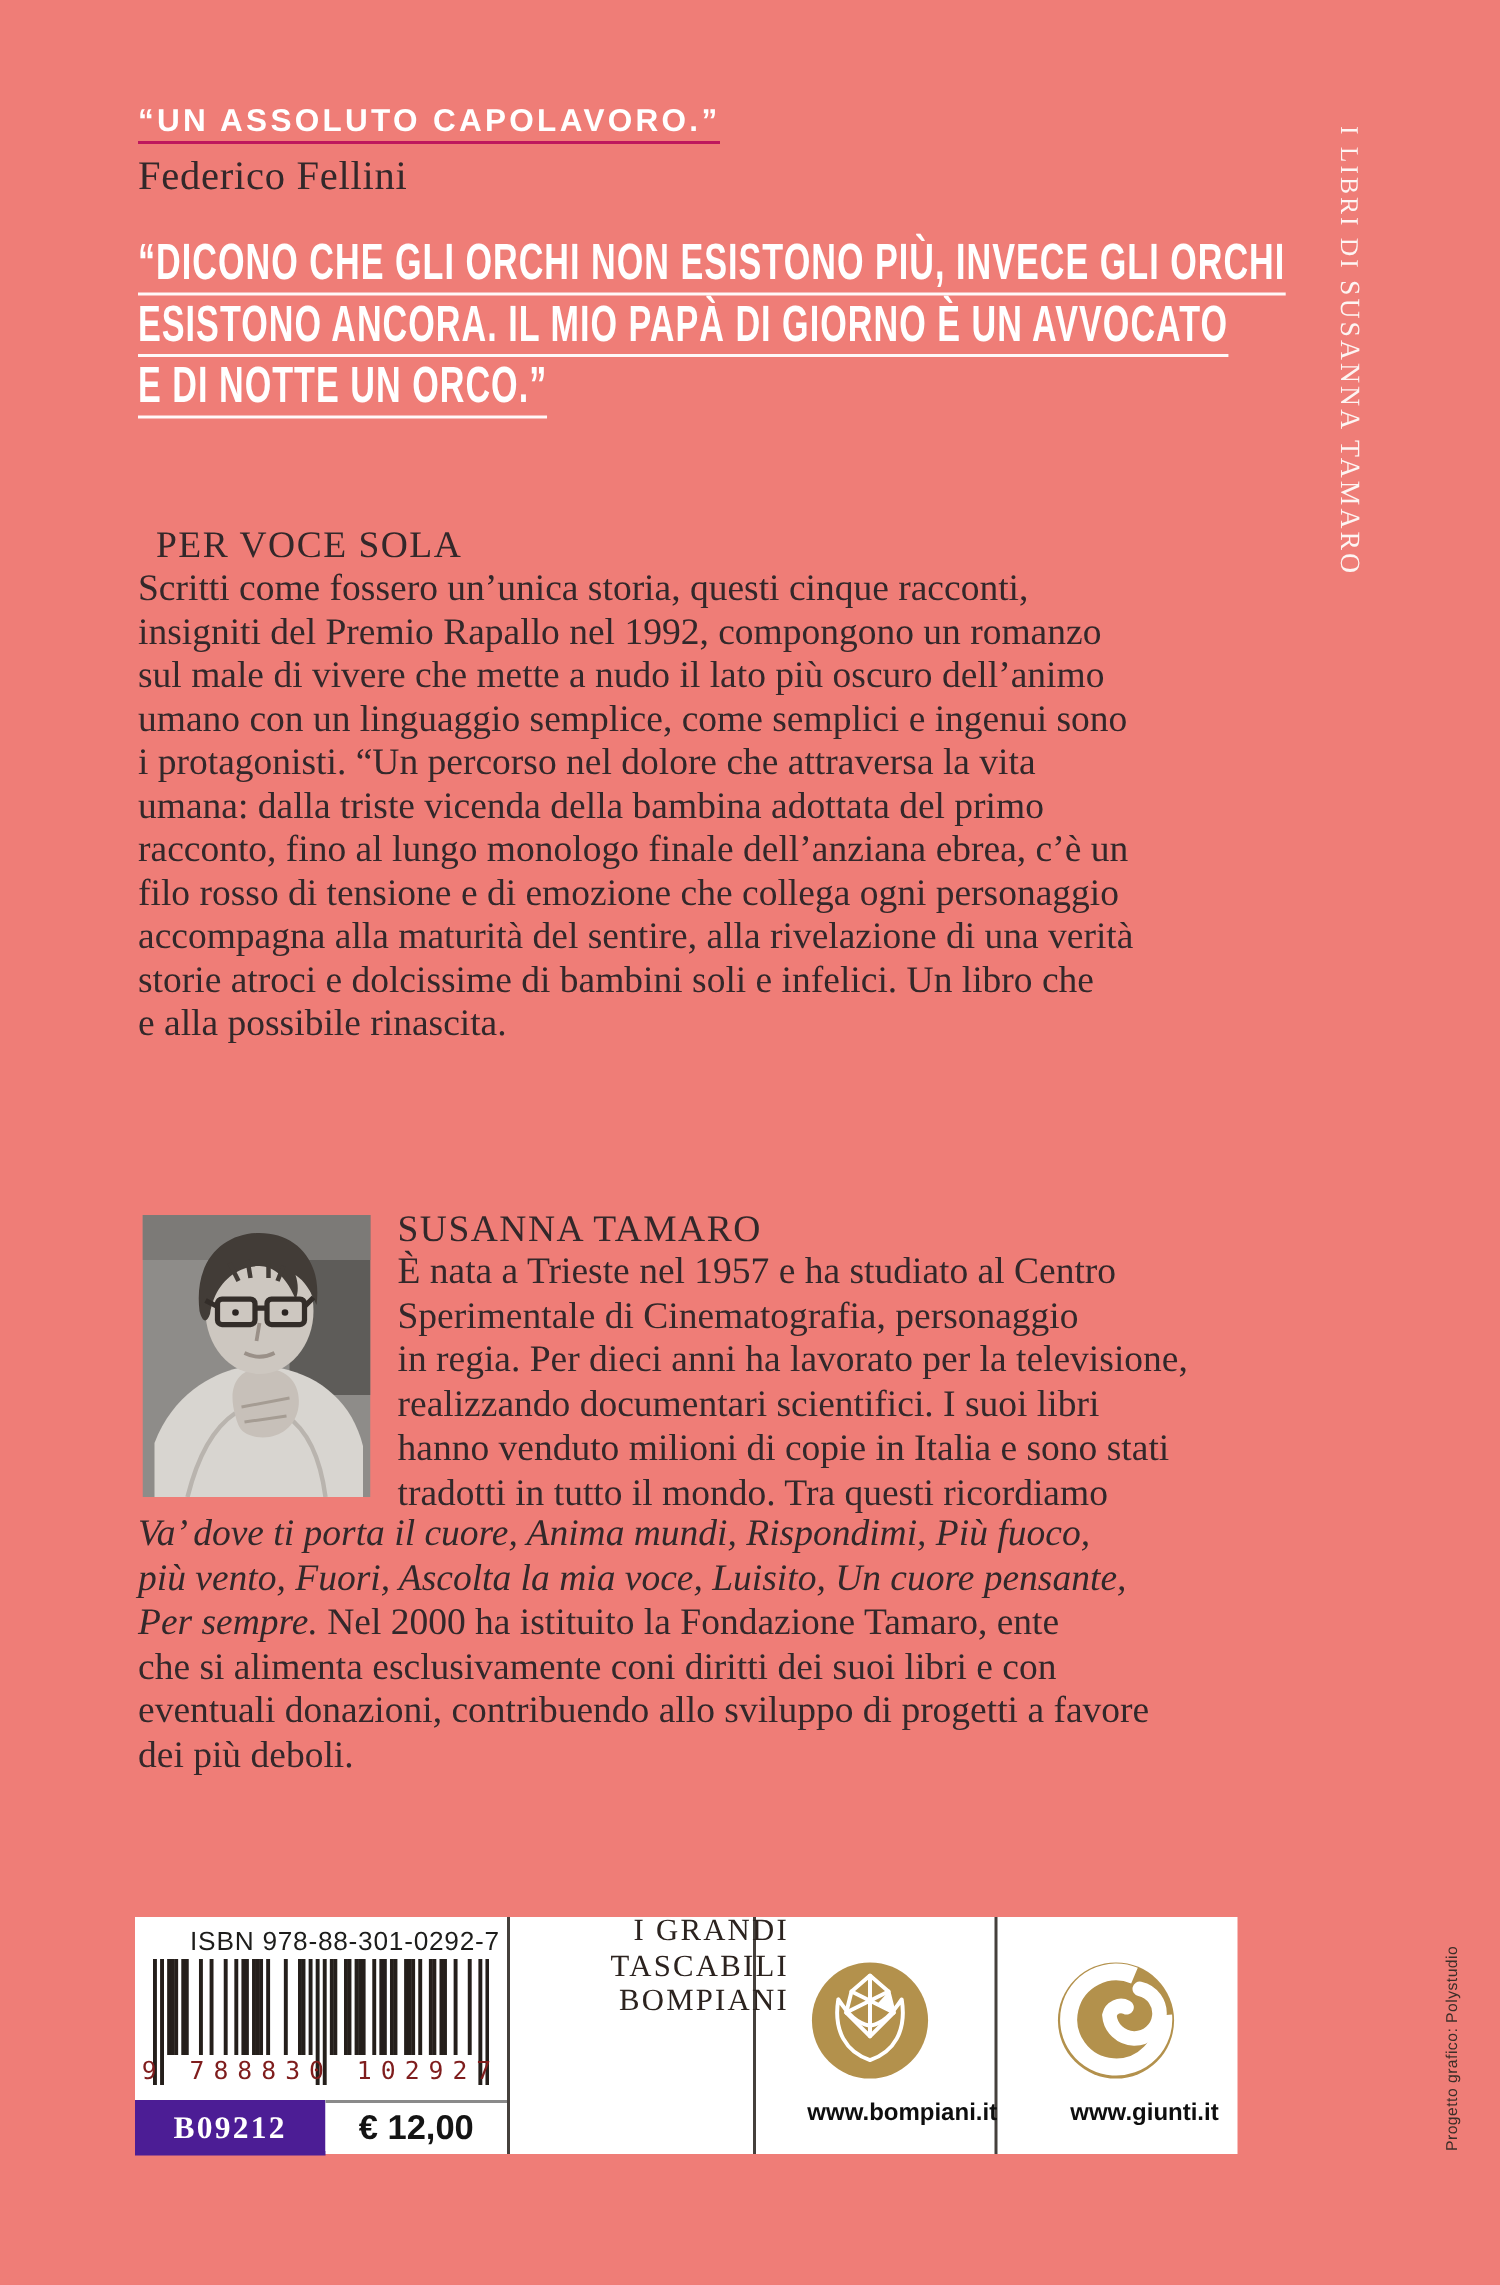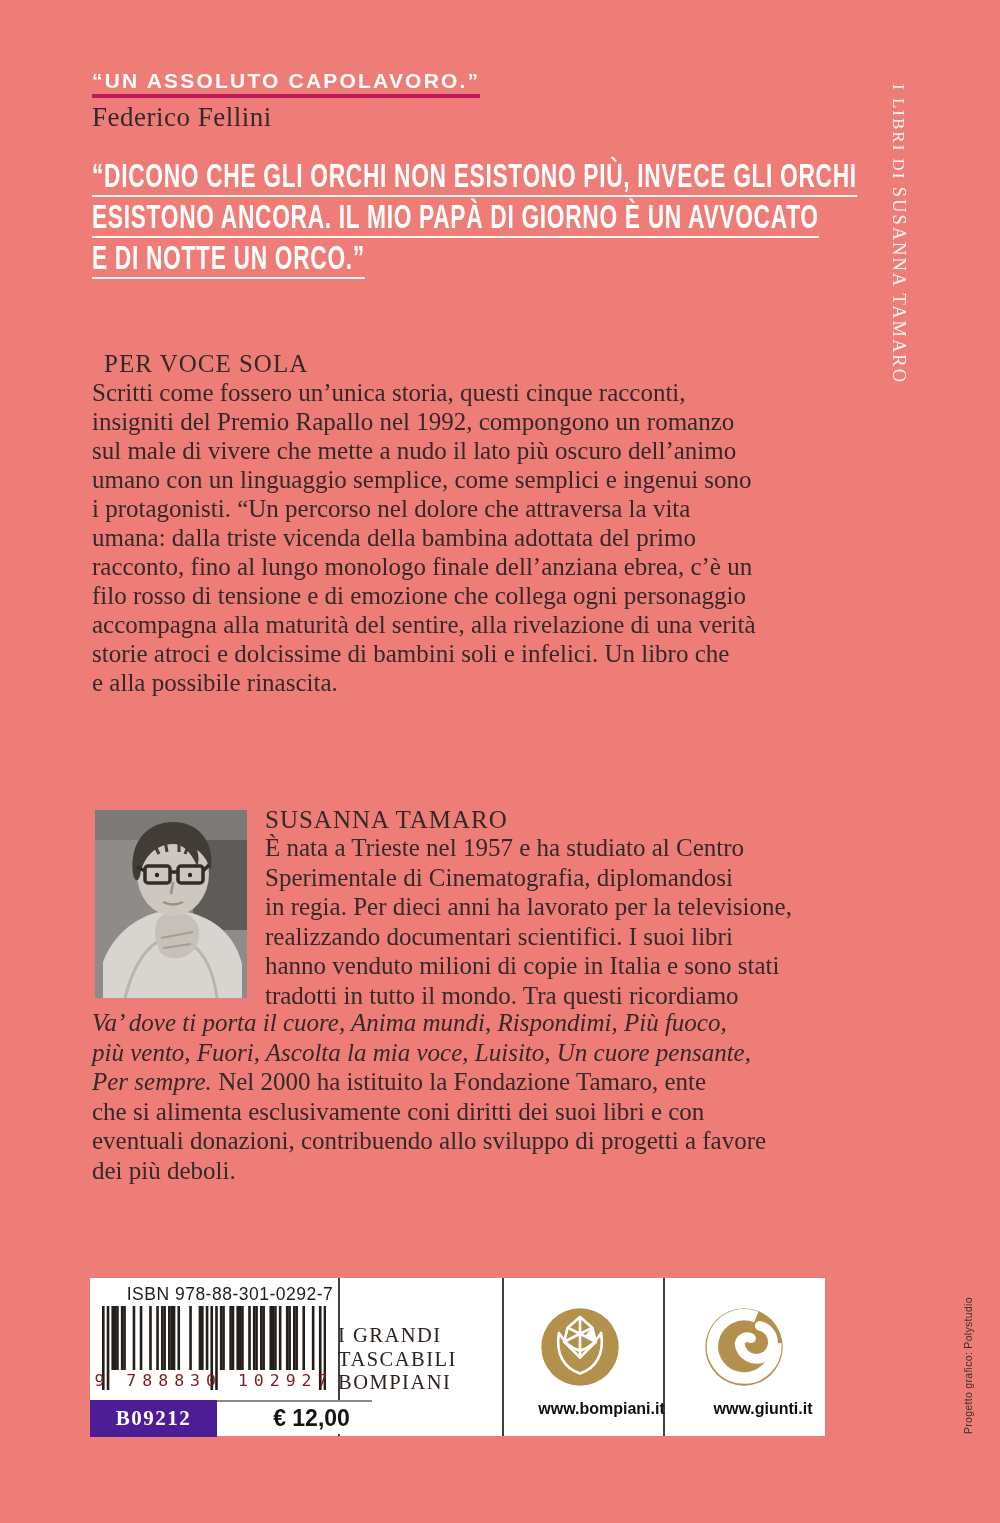--- a/index.html
+++ b/index.html
@@ -4,21 +4,21 @@
 <title>Back cover — Per voce sola</title>
 <style>
   html,body{margin:0;padding:0;background:#ef7d77;}
   .cover{position:relative;width:1000px;height:1523px;background:#ef7d77;overflow:hidden;
          font-family:"Liberation Serif",serif;color:#33282a;}
   .abs{position:absolute;}
 
   
   .praise-quote{left:92px;top:70px;display:table;white-space:nowrap;
     font-family:"Liberation Sans",sans-serif;font-weight:bold;font-size:21px;letter-spacing:2.2px;
-    color:#ffffff;border-bottom:4px solid #be185d;padding-bottom:3px;line-height:21px;}
+    color:#ffffff;border-bottom:2px solid #be185d;padding-bottom:3px;line-height:21px;}
   .praise-attr{left:92px;top:102px;font-size:27px;letter-spacing:.5px;}
 
   
   .headline{left:92px;top:158px;}
   .hl{display:table;white-space:nowrap;line-height:34px;margin-bottom:2px;
     font-family:"Liberation Sans",sans-serif;font-weight:bold;font-size:34px;letter-spacing:1px;
     color:#ffffff;border-bottom:2px solid rgba(255,255,255,.95);padding-bottom:3px;
     transform:scaleX(.67);transform-origin:0 0;}
 
   
@@ -46,22 +46,22 @@
   .isbn{left:90px;top:1284px;width:248px;text-align:center;
     font-family:"Liberation Sans",sans-serif;font-size:17.5px;letter-spacing:.5px;color:#1d1d1b;margin-left:16px;}
   .ean{left:102px;top:1306px;}
   .digits{left:88px;top:1371px;width:252px;text-align:center;
     font-family:"DejaVu Sans Mono",monospace;font-size:16.5px;letter-spacing:6px;color:#7f1d1d;}
   .badge{left:90px;top:1400px;width:127px;height:37px;background:#4c1d95;
     font-family:Liberation Serif, serif;font-weight:bold;font-size:21px;letter-spacing:1.5px;
     color:#ffffff;text-align:center;line-height:37px;}
   .price{left:217px;top:1400px;width:121px;height:32px;background:#ffffff;border-top:2px solid #8a8a8a;
     font-family:"Liberation Sans",sans-serif;font-weight:bold;font-size:23px;color:#141414;
-    text-align:center;line-height:32px;padding-left:34px;}
-  .imprint{left:338px;top:1324px;width:188px;text-align:left;}
+    text-align:center;line-height:32px;}
+  .imprint{left:338px;top:1276px;width:188px;text-align:right;}
   .imp-ln{line-height:23.5px;font-size:20.5px;letter-spacing:1.5px;color:#2c231f;}
   .logo{width:88px;height:88px;}
   .logo-bompiani{left:536px;top:1303px;}
   .logo-giunti{left:700px;top:1303px;}
   .url{top:1400px;text-align:center;font-family:"Liberation Sans",sans-serif;
     font-weight:bold;font-size:16px;color:#0e0e0e;margin-left:19px;}
   .url-bompiani{left:504px;width:157px;}
   .url-giunti{left:665px;width:158px;}
 
   
@@ -114,21 +114,21 @@
       <path d="M75 62 L83 62 M50 61 L42 57 M108 61 L114 55"></path>
     </g>
     <circle cx="62" cy="65" r="2.2" fill="#2b2522"></circle>
     <circle cx="95" cy="65" r="2.2" fill="#2b2522"></circle>
     <path d="M78 72 L76 84 M68 92 Q78 97 88 92" stroke="#9a9088" stroke-width="2.5" fill="none"></path>
   </svg>
 
   <div class="abs author-name">SUSANNA TAMARO</div>
   <div class="abs bio-side">
       <div class="bio-ln">È nata a Trieste nel 1957 e ha studiato al Centro</div>
-      <div class="bio-ln">Sperimentale di Cinematografia, diplomandosi</div>
+      <div class="bio-ln">Sperimentale di Cinematografia, personaggio</div>
       <div class="bio-ln">in regia. Per dieci anni ha lavorato per la televisione,</div>
       <div class="bio-ln">realizzando documentari scientifici. I suoi libri</div>
       <div class="bio-ln">hanno venduto milioni di copie in Italia e sono stati</div>
       <div class="bio-ln">tradotti in tutto il mondo. Tra questi ricordiamo</div>
     </div>
   <div class="abs bio-full">
       <div class="bio-ln"><span class="it">Va’ dove ti porta il cuore, Anima mundi, Rispondimi, Più fuoco,</span></div>
       <div class="bio-ln"><span class="it">più vento, Fuori, Ascolta la mia voce, Luisito, Un cuore pensante,</span></div>
       <div class="bio-ln"><span class="it">Per sempre.</span><span> Nel 2000 ha istituito la Fondazione Tamaro, ente</span></div>
       <div class="bio-ln"><span>che si alimenta esclusivamente coni diritti dei suoi libri e con</span></div>

